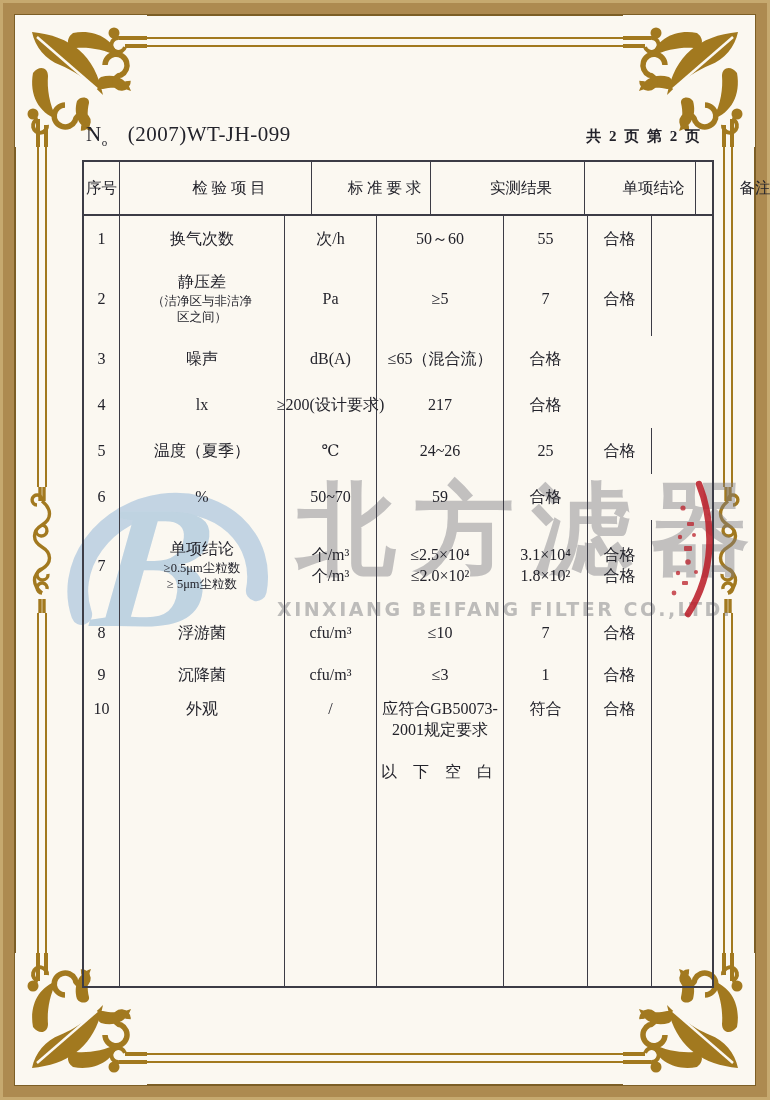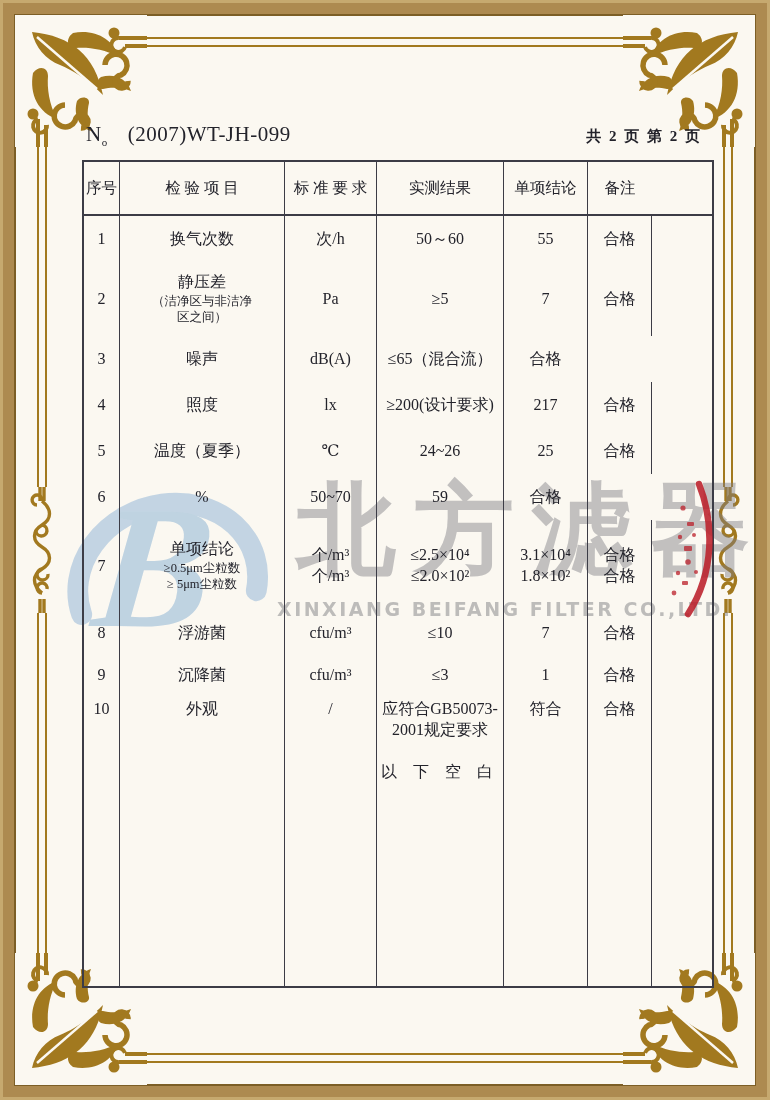--- a/index.html
+++ b/index.html
@@ -41,21 +41,21 @@
     font-size:100px;line-height:1;letter-spacing:18px;color:var(--wm-gray);white-space:nowrap;margin-left:28px;}
   .wm-en{position:absolute;left:277px;top:598px;z-index:1;
     font-family:"DejaVu Sans","Liberation Sans",sans-serif;font-weight:600;
     font-size:19px;letter-spacing:2.5px;color:rgba(128,128,132,.5);white-space:nowrap;}
   
   .stamp{position:absolute;left:658px;top:480px;width:58px;height:138px;z-index:4;}
   
   .tbl{position:absolute;left:82px;top:160px;width:632px;height:828px;z-index:2;
     border:2px solid var(--line);display:flex;flex-direction:column;box-sizing:border-box;}
   .trow{display:grid;grid-template-columns:36px 165px 92px 127px 84px 64px 1fr;flex:none;}
-  .trow.head{height:52px;border-bottom:2px solid var(--line);}
+  .trow.head{height:52px;border-bottom:2px solid var(--line);gap:27px;}
   .tcell{display:flex;flex-direction:column;justify-content:center;align-items:center;
     border-right:1px solid var(--line);overflow:visible;}
   .tcell:last-child{border-right:none;}
   .line{font-size:16px;line-height:1.3;white-space:nowrap;text-align:center;}
   .line.small{font-size:12.5px;line-height:1.35;}
   .trow.head .line{font-size:15.5px;}
   #tbl-body .trow:nth-child(1){height:46px;}
   #tbl-body .trow:nth-child(2){height:74px;}
   #tbl-body .trow:nth-child(3){height:46px;}
   #tbl-body .trow:nth-child(4){height:46px;}
@@ -257,23 +257,20 @@
           <div class="tcell">
             <div class="line">合格</div>
           </div>
           <div class="tcell"></div>
         </div>
         <div class="trow">
           <div class="tcell">
             <div class="line">4</div>
           </div>
           <div class="tcell">
-            <div class="line">照度</div>
-          </div>
-          <div class="tcell">
             <div class="line">lx</div>
           </div>
           <div class="tcell">
             <div class="line">≥200(设计要求)</div>
           </div>
           <div class="tcell">
             <div class="line">217</div>
           </div>
           <div class="tcell">
             <div class="line">合格</div>

